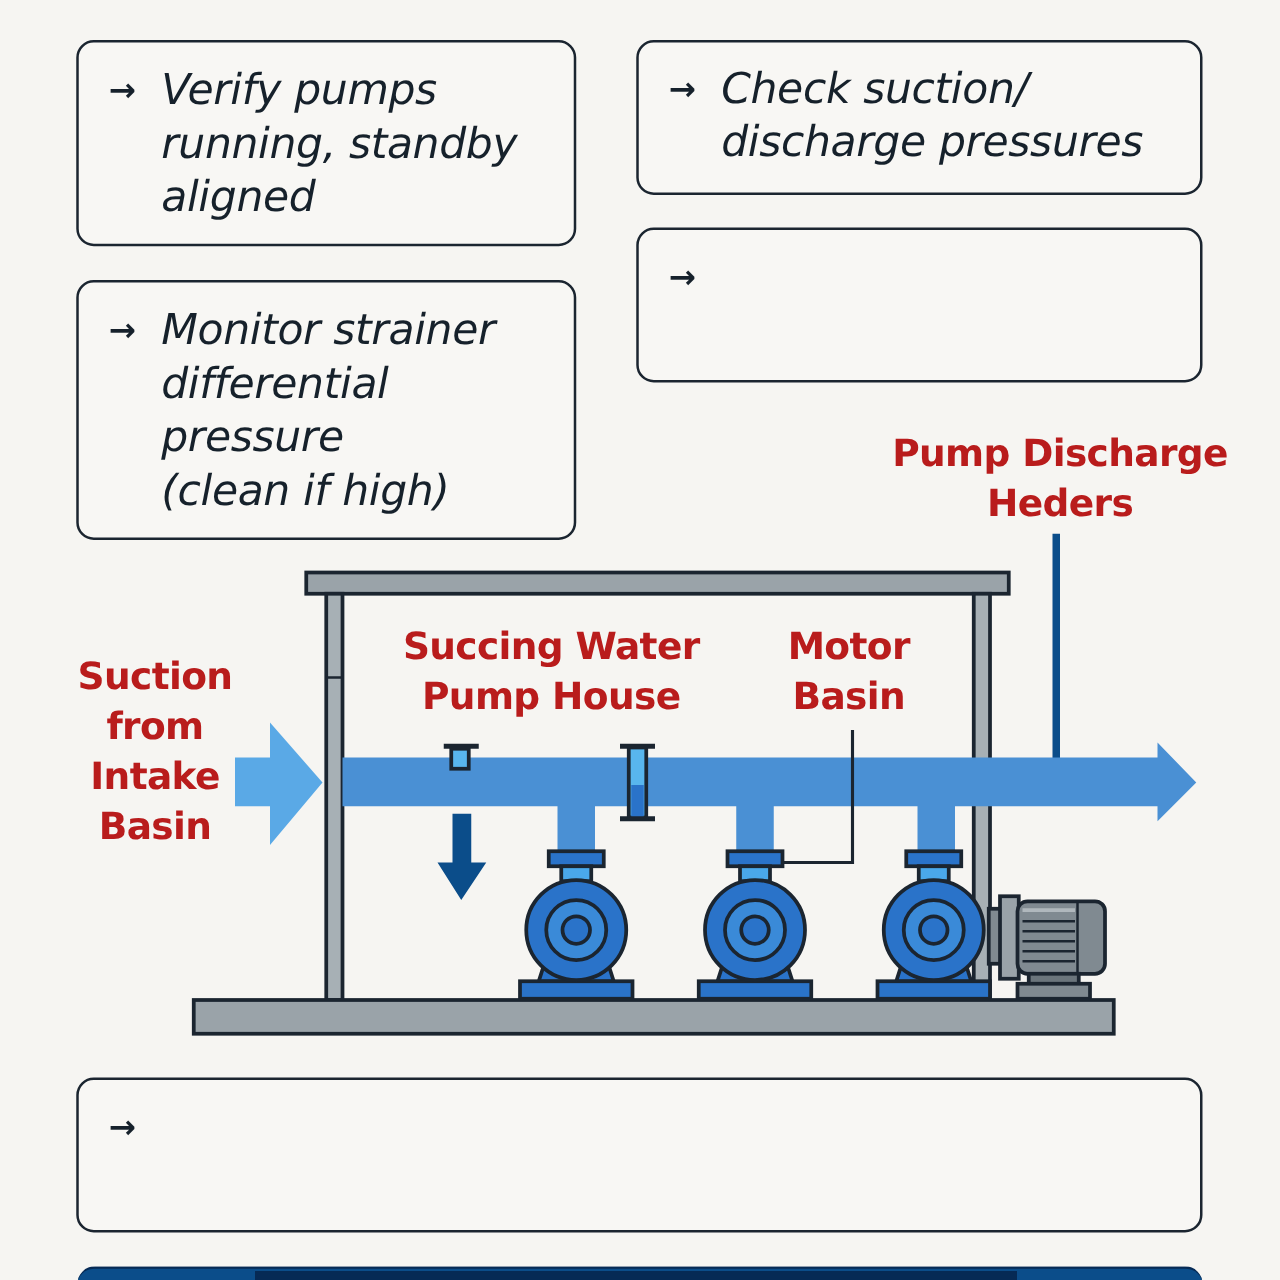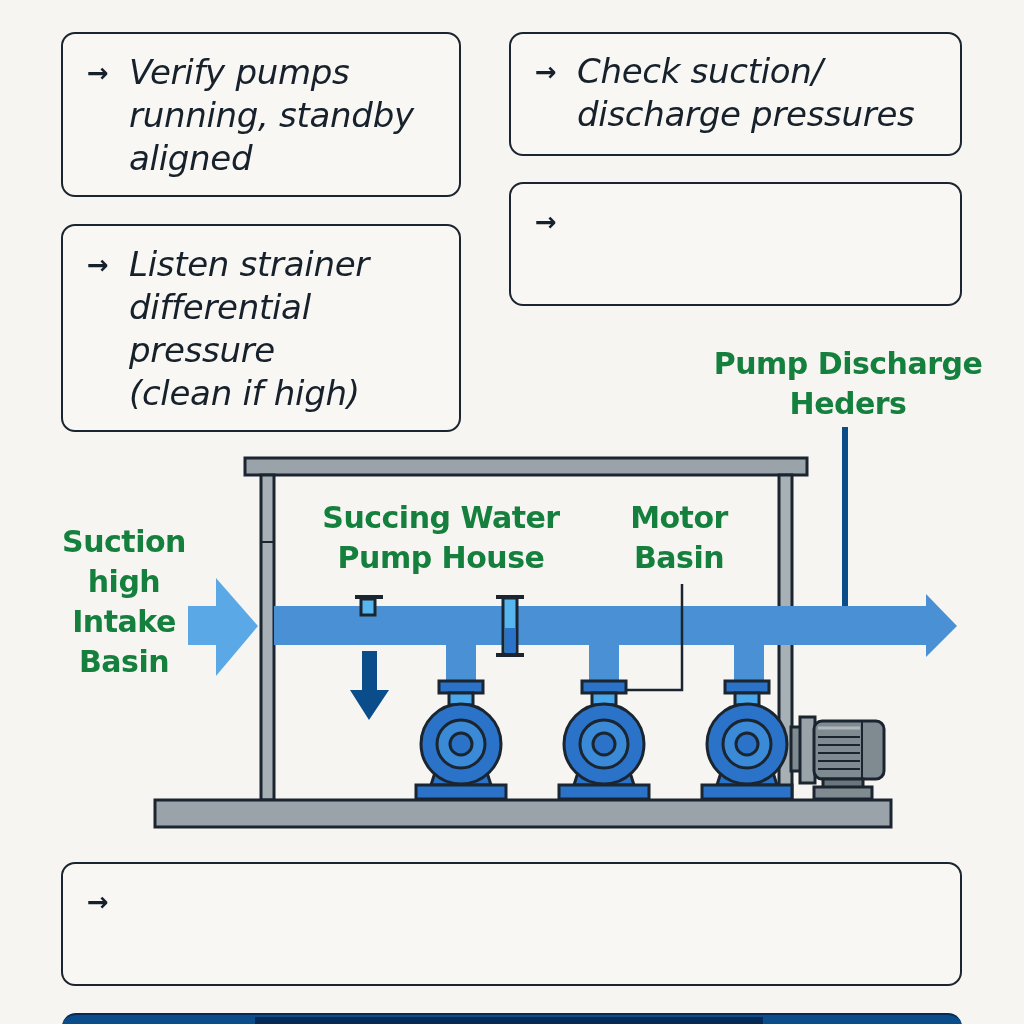--- a/index.html
+++ b/index.html
@@ -29,21 +29,21 @@
     #card-4 { left: 61px; top: 224px; width: 400px; height: 208px; padding-top: 17px; }
     #card-5 { left: 61px; top: 862px; width: 901px; height: 124px; padding-top: 16px; }
     #card-4 .text { line-height: 43px; }
     .banner {
       position: absolute; left: 62px; top: 1013px; width: 900px; height: 40px;
       background: #0b4d8a; border-radius: 14px; border-top: 2px solid #062a55;
     }
     .label {
       position: absolute; font-family: "DejaVu Sans", sans-serif;
       font-weight: bold; font-size: 30px; line-height: 40px; text-align: center;
-      color: #15803d; white-space: pre-line; letter-spacing: -0.5px;
+      color: #b91c1c; white-space: pre-line; letter-spacing: -0.5px;
     }
     #label-suction { left: 44px; top: 522px; width: 160px; }
     #label-house { left: 296px; top: 498px; width: 290px; }
     #label-motor { left: 604px; top: 498px; width: 150px; }
     #label-discharge { left: 700px; top: 344px; width: 296px; }
     svg#diagram { position: absolute; left: 0; top: 0; }
   </style>
 </head>
 <body>
 
@@ -124,21 +124,21 @@
     <line x1="818" y1="769" x2="860" y2="769" stroke="#1b2530" stroke-width="2"></line>
     <line x1="862" y1="722" x2="862" y2="778" stroke="#1b2530" stroke-width="2"></line>
     <rect x="823" y="779" width="40" height="17" fill="#6b757c" stroke="#1b2530" stroke-width="3"></rect>
     <rect x="814" y="787" width="58" height="12" fill="#808a91" stroke="#1b2530" stroke-width="3"></rect>
   </g>
 
   <rect x="155" y="800" width="736" height="27" fill="#9aa3a9" stroke="#1b2530" stroke-width="3"></rect>
 </svg>
 
 <div class="label" id="label-suction">Suction
-high
+from
 Intake
 Basin</div>
 <div class="label" id="label-house">Succing Water
 Pump House</div>
 <div class="label" id="label-motor">Motor
 Basin</div>
 <div class="label" id="label-discharge">Pump Discharge
 Heders</div>
 
 <div class="card" id="card-1">
@@ -157,21 +157,21 @@
   </div>
 </div>
 <div class="card" id="card-3">
   <div class="row">
     <span class="arrow">→</span>
   </div>
 </div>
 <div class="card" id="card-4">
   <div class="row">
     <span class="arrow">→</span>
-    <span class="text">Listen strainer
+    <span class="text">Monitor strainer
 differential
 pressure
 (clean if high)</span>
   </div>
 </div>
 <div class="card" id="card-5">
   <div class="row">
     <span class="arrow">→</span>
   </div>
 </div>

